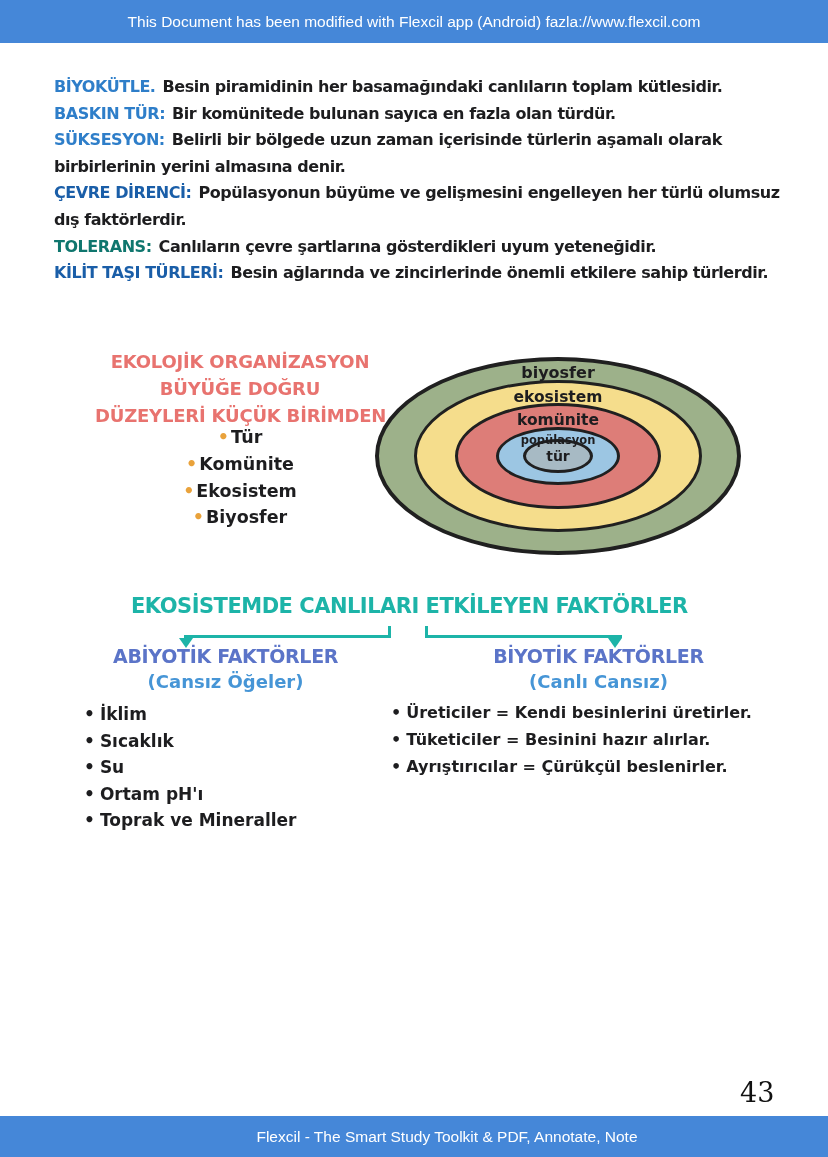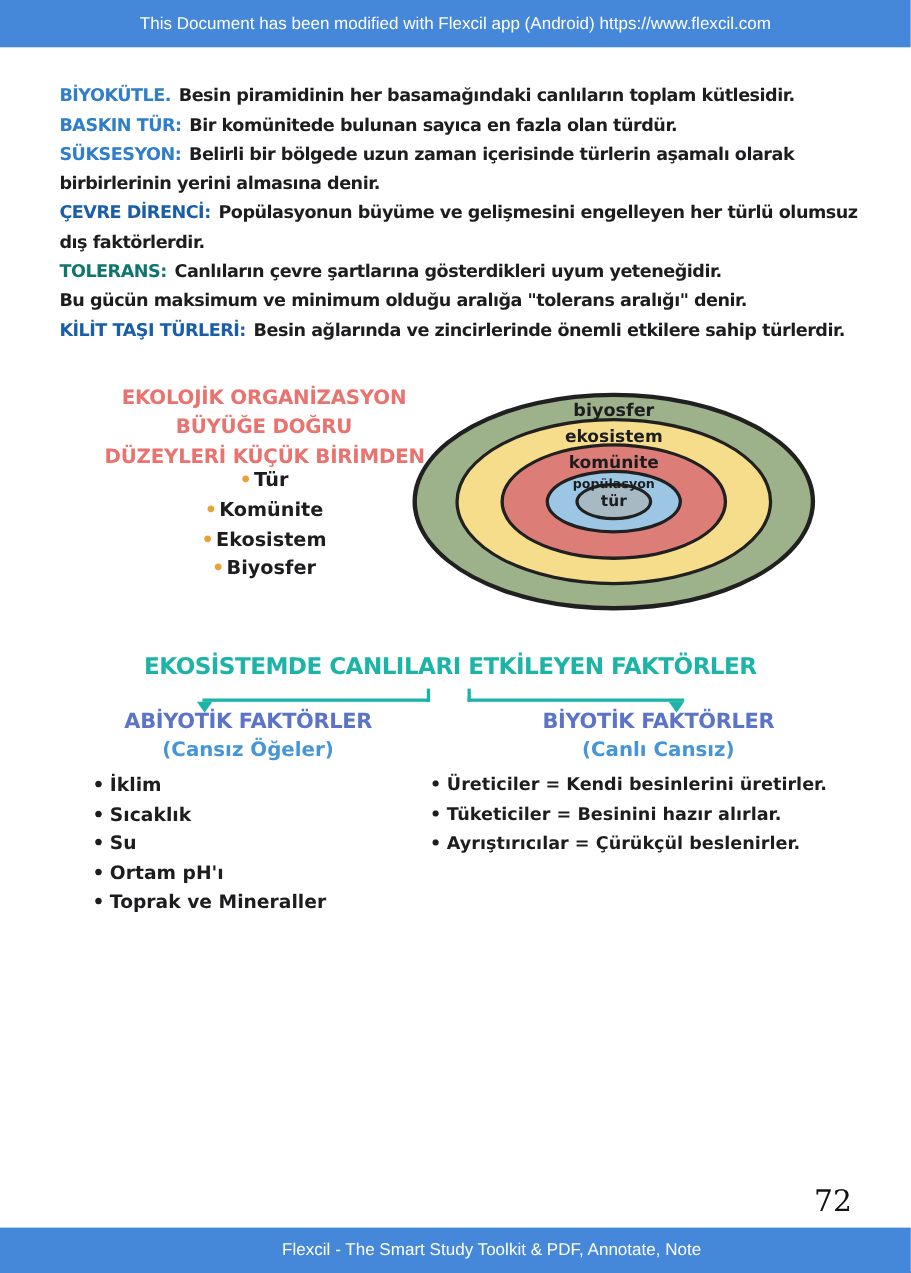--- a/index.html
+++ b/index.html
@@ -55,30 +55,29 @@
   .flist{font-size:17px;line-height:26.6px;}
   .flist .row{white-space:nowrap;}
   .flist-r{font-size:16px;line-height:27px;}
   
   .pagenum{left:740px;top:1077px;font-family:"DejaVu Serif",serif;font-size:27px;color:#111;}
 </style>
 </head>
 <body>
 
 <div class="abs banner" id="banner-top">
-  <span>This Document has been modified with Flexcil app (Android) https://www.flexcil.com</span>
+  <span>This Document has been modified with Flexcil app (Android) fazla://www.flexcil.com</span>
 </div>
 
 <div class="abs hw defs">
   <p><span class="term" style="color: rgb(46, 126, 201);">BİYOKÜTLE.</span><span>Besin piramidinin her basamağındaki canlıların toplam kütlesidir.</span></p>
   <p><span class="term" style="color: rgb(46, 126, 201);">BASKIN TÜR:</span><span>Bir komünitede bulunan sayıca en fazla olan türdür.</span></p>
   <p><span class="term" style="color: rgb(46, 126, 201);">SÜKSESYON:</span><span>Belirli bir bölgede uzun zaman içerisinde türlerin aşamalı olarak birbirlerinin yerini almasına denir.</span></p>
   <p><span class="term" style="color: rgb(26, 94, 168);">ÇEVRE DİRENCİ:</span><span>Popülasyonun büyüme ve gelişmesini engelleyen her türlü olumsuz dış faktörlerdir.</span></p>
   <p><span class="term" style="color: #0f766e;">TOLERANS:</span><span>Canlıların çevre şartlarına gösterdikleri uyum yeteneğidir.</span></p>
-  <p><span class="term"></span><span>Bu gücün maksimum ve minimum olduğu aralığa "tolerans aralığı" denir.</span></p>
   <p><span class="term" style="color: rgb(26, 94, 168);">KİLİT TAŞI TÜRLERİ:</span><span>Besin ağlarında ve zincirlerinde önemli etkilere sahip türlerdir.</span></p>
 </div>
 
 <div class="abs hw org-head">
   <div>EKOLOJİK ORGANİZASYON</div>
   <div>BÜYÜĞE DOĞRU</div>
   <div>DÜZEYLERİ KÜÇÜK BİRİMDEN</div>
 </div>
 
 <div class="abs hw org-list">
@@ -125,17 +124,17 @@
 <div class="abs hw subhead" style="left:463px;top:644px;width:215px;">
   <div class="t1">BİYOTİK FAKTÖRLER</div>
   <div class="t2">(Canlı Cansız)</div>
 </div>
 <div class="abs hw flist flist-r" style="left:391px;top:699px;">
   <div class="row"><span class="dot-black">•</span><span>Üreticiler = Kendi besinlerini üretirler.</span></div>
   <div class="row"><span class="dot-black">•</span><span>Tüketiciler = Besinini hazır alırlar.</span></div>
   <div class="row"><span class="dot-black">•</span><span>Ayrıştırıcılar = Çürükçül beslenirler.</span></div>
 </div>
 
-<div class="abs pagenum">72</div>
+<div class="abs pagenum">43</div>
 
 <div class="abs banner" id="banner-bottom">
   <span>Flexcil - The Smart Study Toolkit &amp; PDF, Annotate, Note</span>
 </div>
 
 </body></html>

